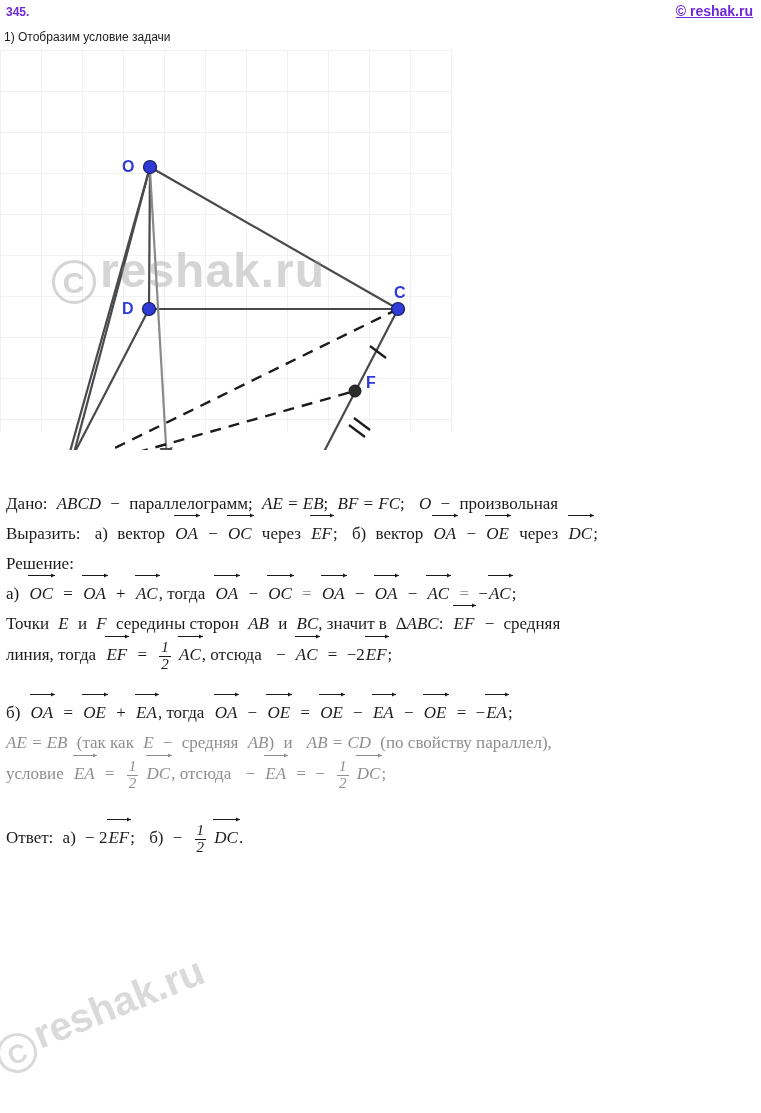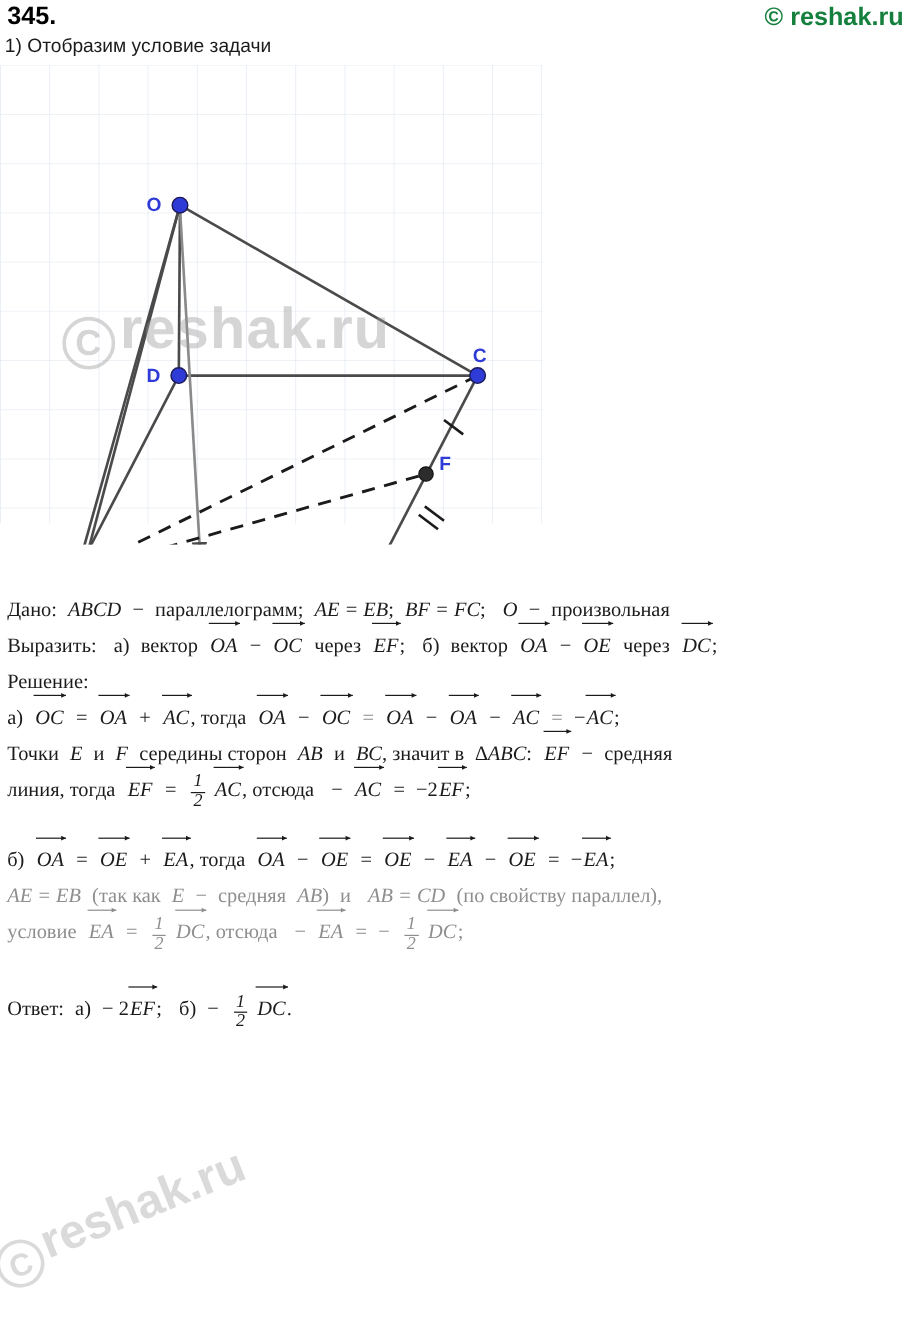--- a/index.html
+++ b/index.html
@@ -17,36 +17,37 @@
   }
   
   .header {
     position: relative;
     height: 26px;
     padding: 2px 6px 0 6px;
   }
   .task-num {
     font-family: "Liberation Sans", sans-serif;
     font-weight: bold;
-    font-size: 21px;
-    color: #000000;
+    font-size: 12px;
+    color: #6d28d9;
   }
   .watermark-top {
     position: absolute;
     right: 8px;
     top: 3px;
     font-family: "Liberation Sans", sans-serif;
-    font-size: 21px;
+    font-size: 14px;
     font-weight: bold;
-    color: #15803d;
+    color: #6d28d9;
+    text-decoration: underline;
   }
   
   .step-line {
     font-family: "Liberation Sans", sans-serif;
-    font-size: 16px;
+    font-size: 12px;
     padding: 4px 0 6px 4px;
   }
   
   .figure-wrap {
     position: relative;
     width: 761px;
     height: 400px;
     overflow: hidden;
   }
   .figure-wrap svg { display: block; }

